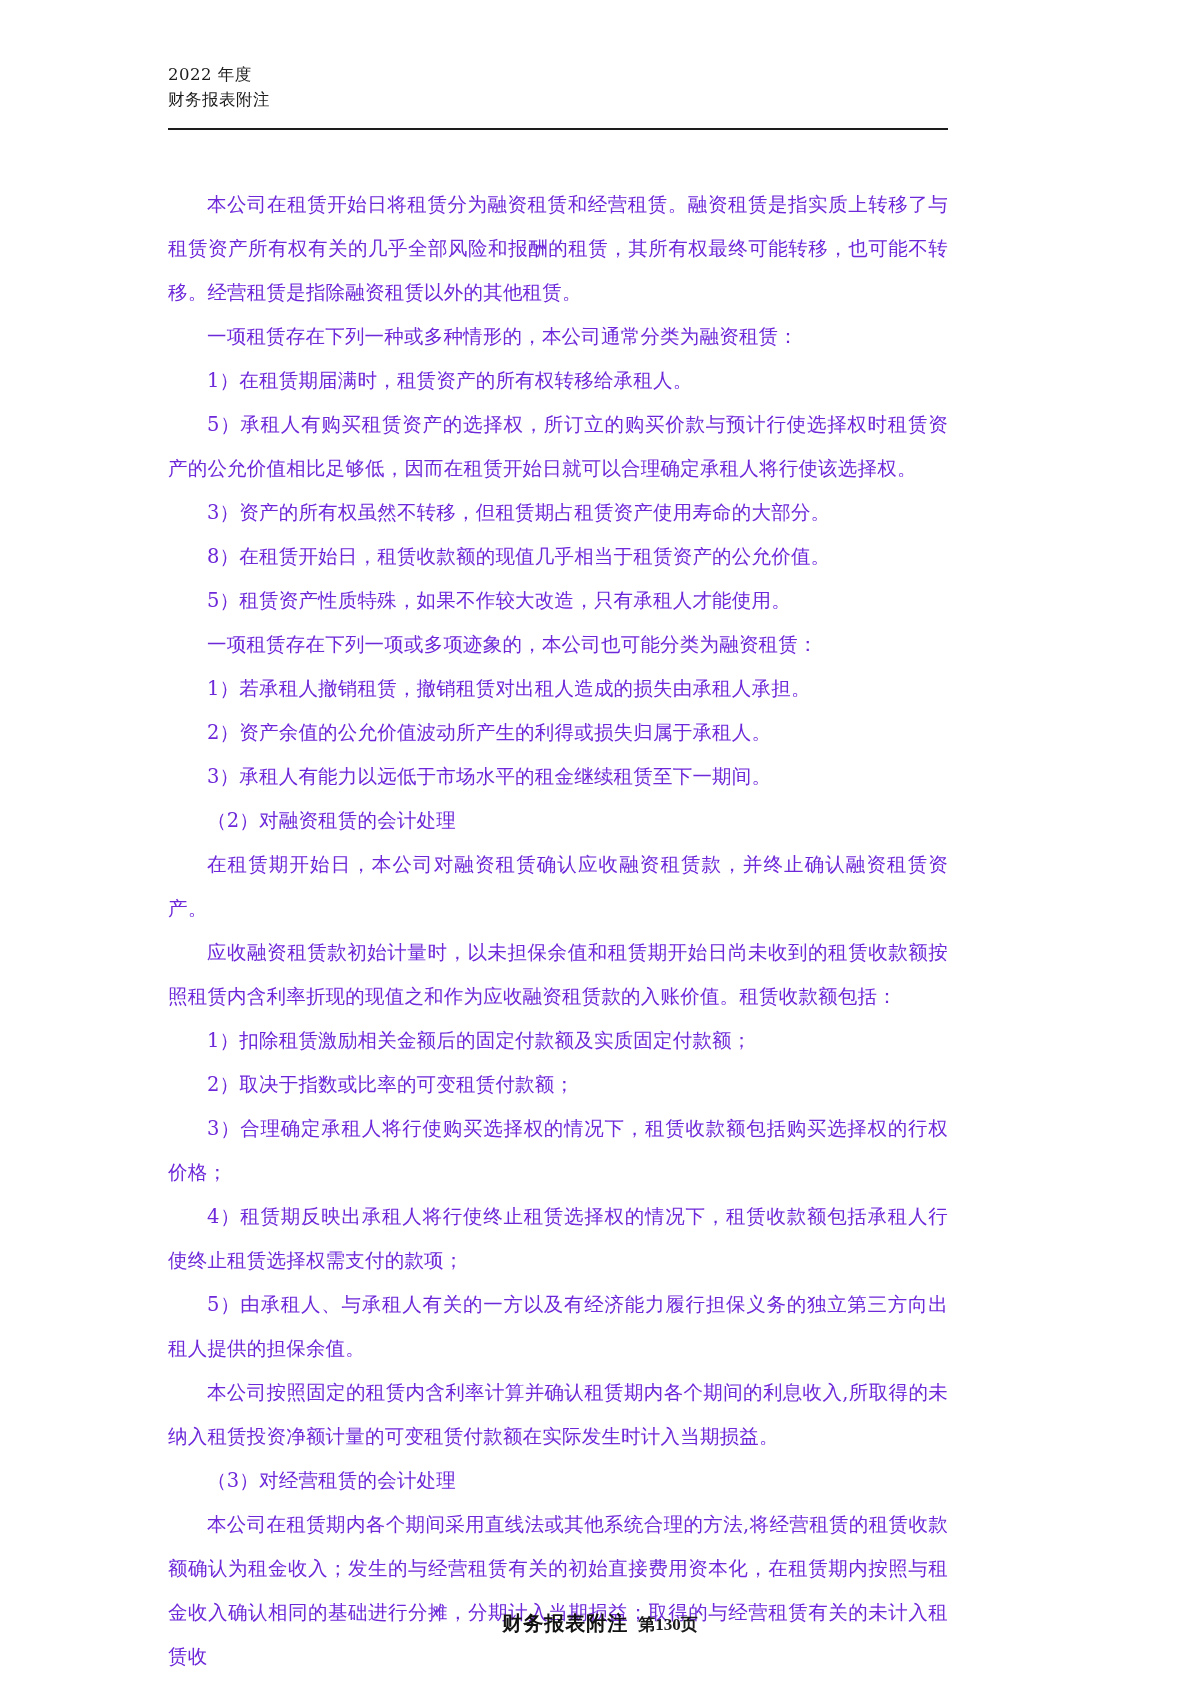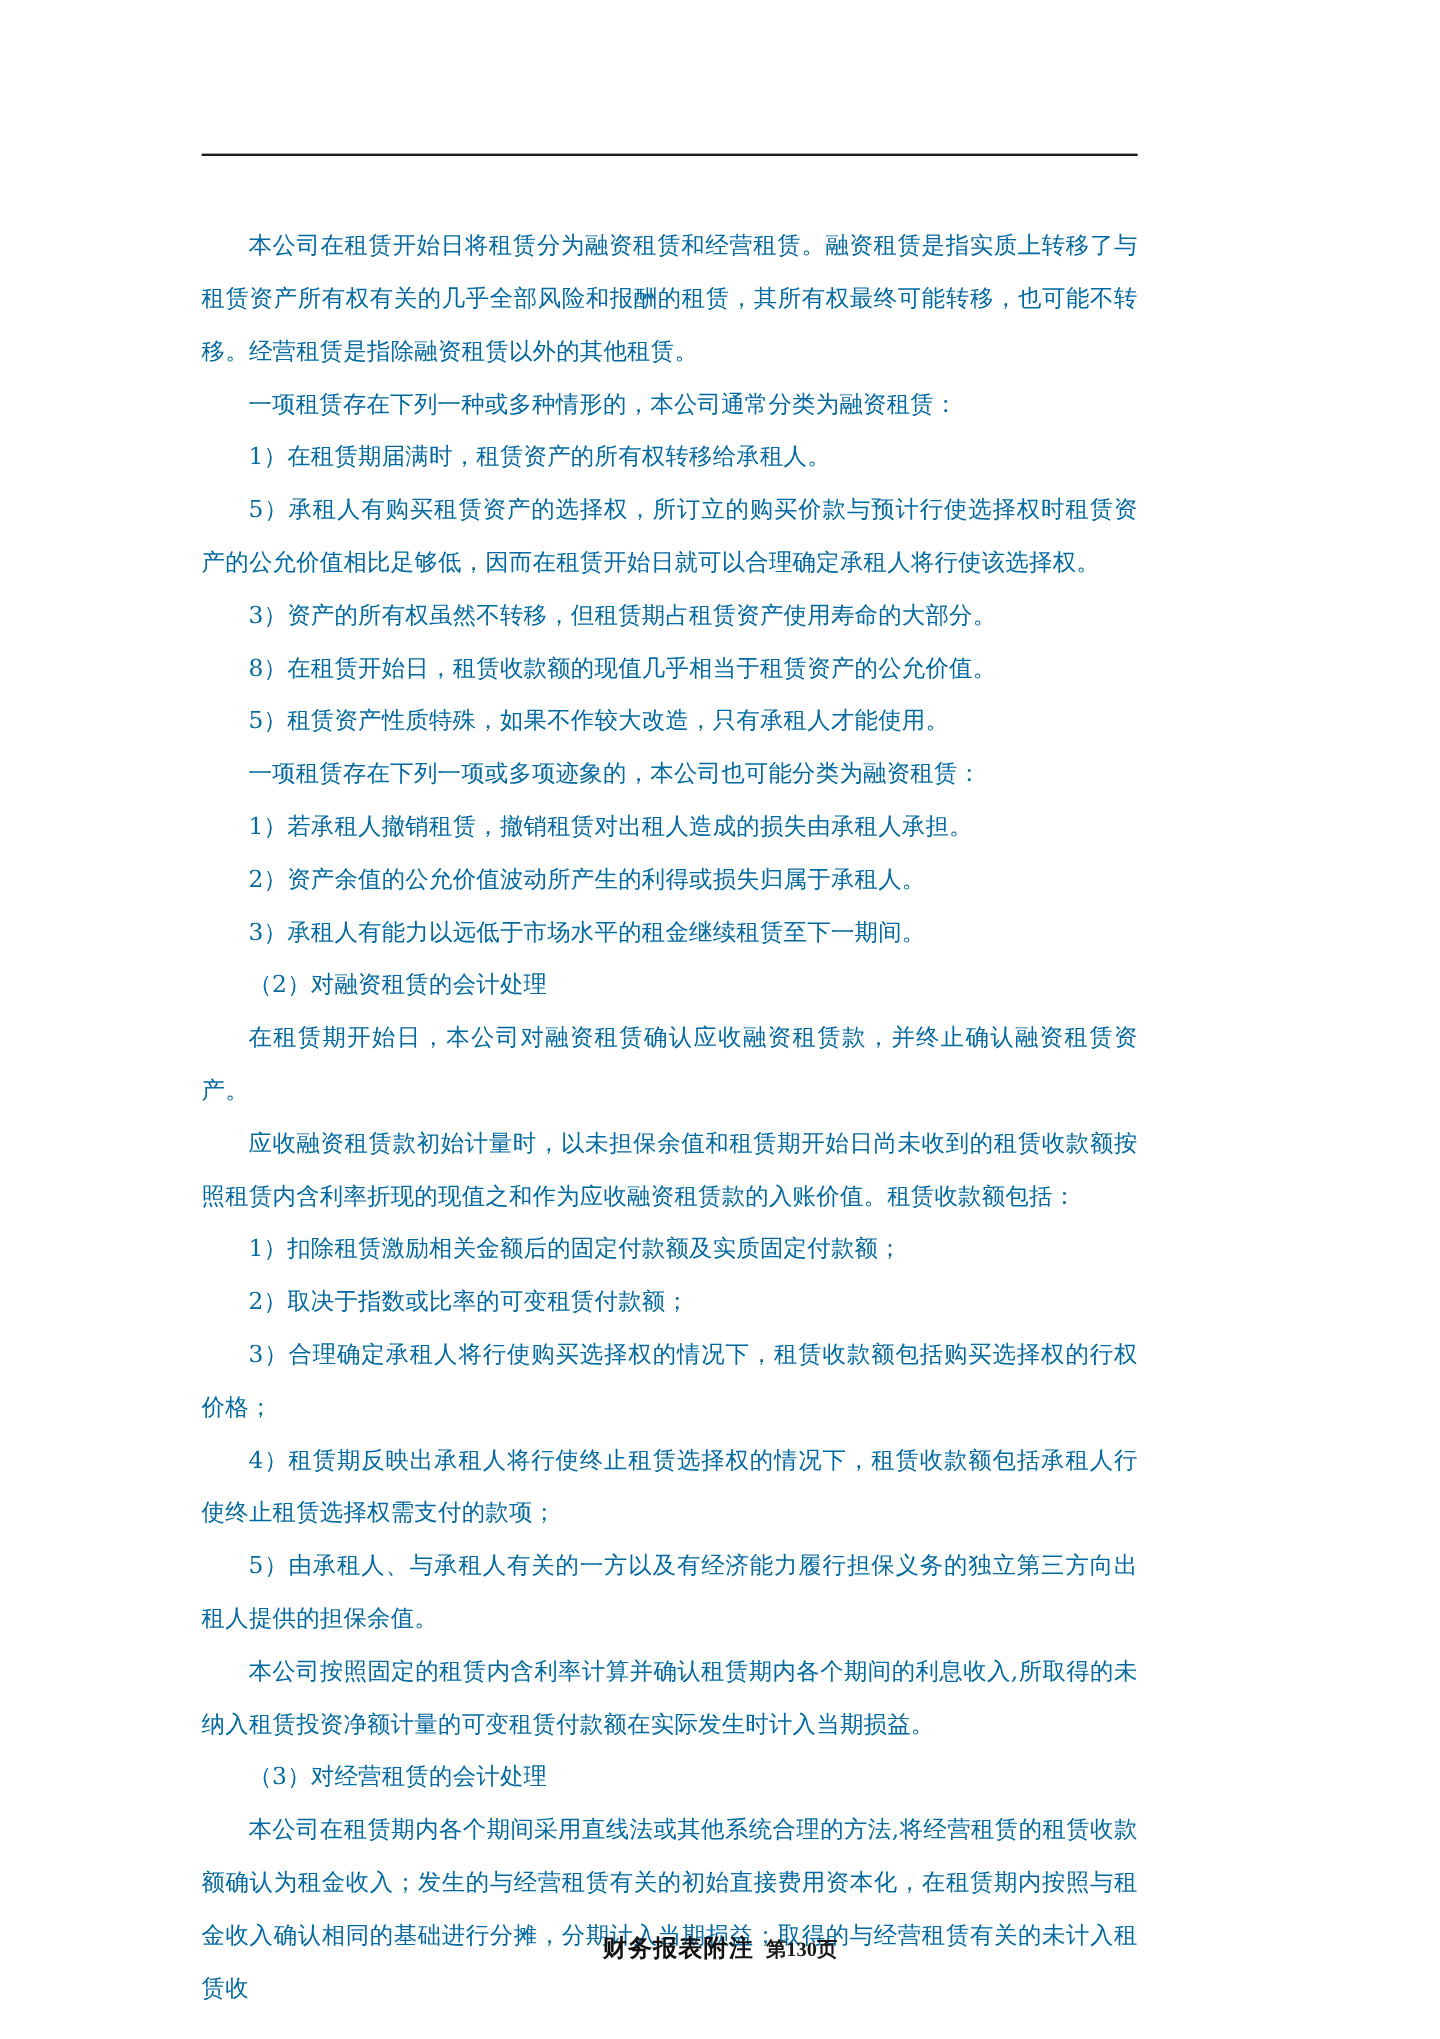--- a/index.html
+++ b/index.html
@@ -44,21 +44,21 @@
     left: 168px;
     width: 780px;
   }
   .para {
     font-size: 19.5px;
     line-height: 44px;
     text-align: justify;
     text-justify: inter-ideograph;
     margin: 0;
     letter-spacing: 0.2px;
-    color: #0369a1;
+    color: #6d28d9;
   }
   .indent {
     text-indent: 2em;
   }
   .footer {
     position: absolute;
     bottom: 62px;
     left: 0;
     width: 1200px;
     text-align: center;
@@ -75,20 +75,24 @@
     font-weight: bold;
     margin-left: 10px;
     font-family: Liberation Serif, serif;
   }
 </style>
 </head>
 <body>
 
 <div class="page">
 
+  <div class="header">
+    <div class="header-line">2022 年度</div>
+    <div class="header-line">财务报表附注</div>
+  </div>
   <div class="header-rule"></div>
 
   <div class="body">
     <p class="para indent">本公司在租赁开始日将租赁分为融资租赁和经营租赁。融资租赁是指实质上转移了与租赁资产所有权有关的几乎全部风险和报酬的租赁，其所有权最终可能转移，也可能不转移。经营租赁是指除融资租赁以外的其他租赁。</p>
     <p class="para indent">一项租赁存在下列一种或多种情形的，本公司通常分类为融资租赁：</p>
     <p class="para indent">1）在租赁期届满时，租赁资产的所有权转移给承租人。</p>
     <p class="para indent">5）承租人有购买租赁资产的选择权，所订立的购买价款与预计行使选择权时租赁资产的公允价值相比足够低，因而在租赁开始日就可以合理确定承租人将行使该选择权。</p>
     <p class="para indent">3）资产的所有权虽然不转移，但租赁期占租赁资产使用寿命的大部分。</p>
     <p class="para indent">8）在租赁开始日，租赁收款额的现值几乎相当于租赁资产的公允价值。</p>
     <p class="para indent">5）租赁资产性质特殊，如果不作较大改造，只有承租人才能使用。</p>

